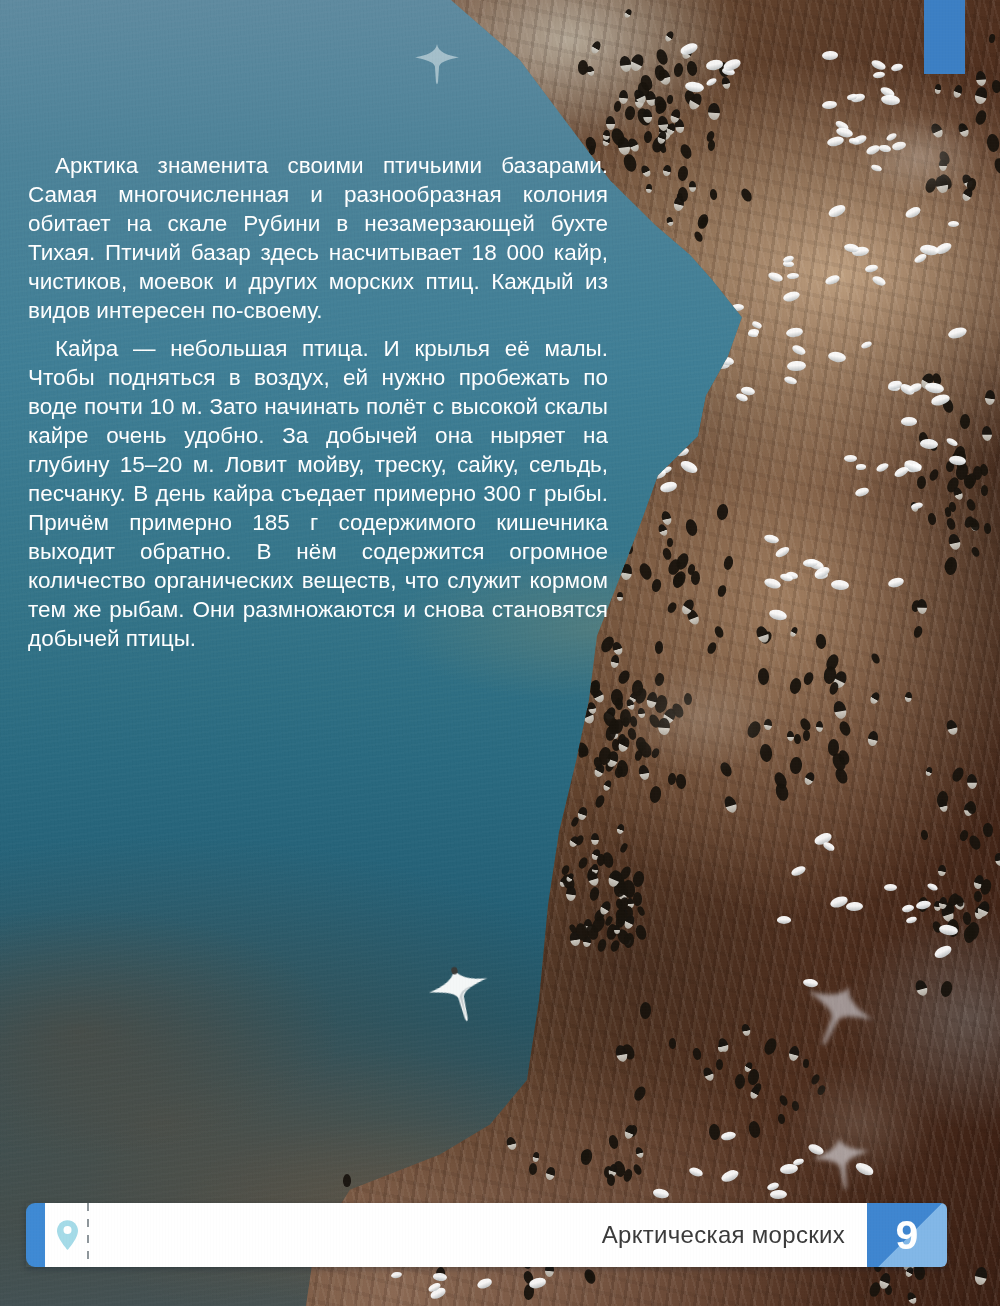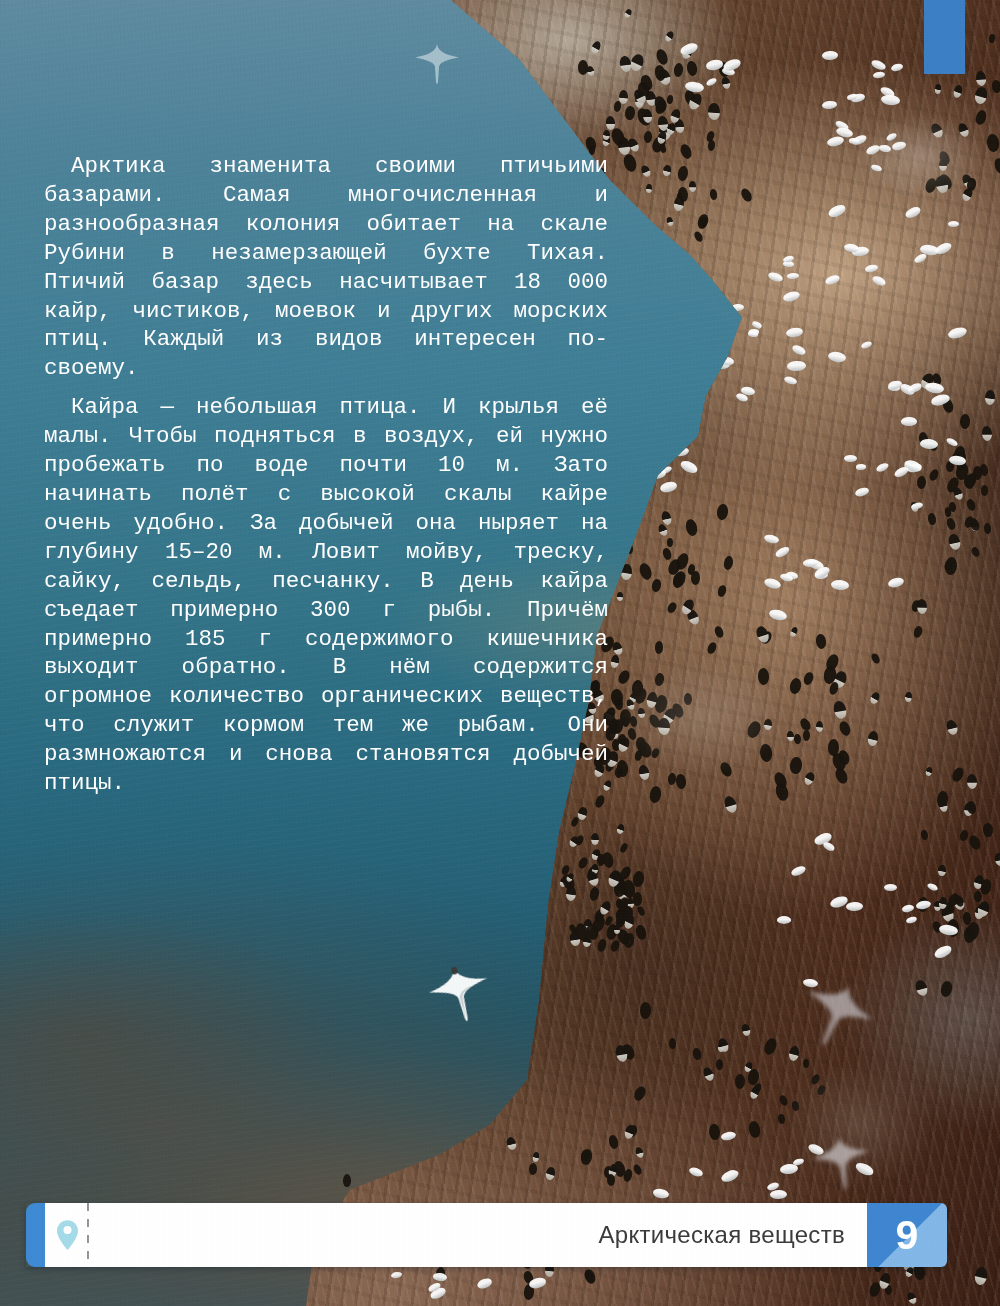--- a/index.html
+++ b/index.html
@@ -71,21 +71,21 @@
   .gull-blur2 { left:810px; top:1122px; width:64px; height:80px; opacity:.8; transform:rotate(-8deg); filter:blur(2px); }
   .perched-bird { position:absolute; left:343px; top:1174px; width:8px; height:13px;
     background:#1c1712; border-radius:50% 50% 45% 45%; }
   
   .top-tab { position:absolute; left:924px; top:0; width:41px; height:74px; background:#3c7fc4; }
   
   .text-block {
     position:absolute; left:28px; top:152px; width:580px;
     color:#ffffff; font-size:22.5px; line-height:28.9px; text-align:justify;
   }
-  .text-block p { margin:0 0 10px 16px; text-indent:27px;font-family:Liberation Mono, monospace; }
+  .text-block p { margin:0 0 10px 0; text-indent:27px; }
   
   .footer-bar {
     position:absolute; left:26px; top:1203px; width:921px; height:64px;
     display:flex; box-shadow:0 2px 6px rgba(0,20,35,.30);
   }
   .footer-cap { width:19px; background:#3f8ad4; border-radius:9px 0 0 9px; }
   .footer-body { flex:1; background:#ffffff; position:relative; display:flex; align-items:center; }
   .pin-icon { position:absolute; left:12px; top:50%; transform:translateY(-50%); width:21px; height:31px; }
   .pin-icon svg { display:block; width:100%; height:100%; }
   .dashed-divider {
@@ -709,19 +709,19 @@
   <div class="footer-bar">
     <div class="footer-cap"></div>
     <div class="footer-body">
       <span class="pin-icon">
         <svg viewBox="0 0 24 34">
           <path fill="#a5dbe8" d="M12 0 C5.4 0 0 5.4 0 12 C0 21 12 34 12 34 C12 34 24 21 24 12 C24 5.4 18.6 0 12 0 Z"></path>
           <circle fill="#ffffff" cx="12" cy="11.2" r="4.6"></circle>
         </svg>
       </span>
       <span class="dashed-divider"></span>
-      <span class="footer-label">Арктическая веществ</span>
+      <span class="footer-label">Арктическая морских</span>
     </div>
     <div class="page-number-box">9</div>
   </div>
 
   <div class="grain"></div>
 </div>
 
 </body></html>

